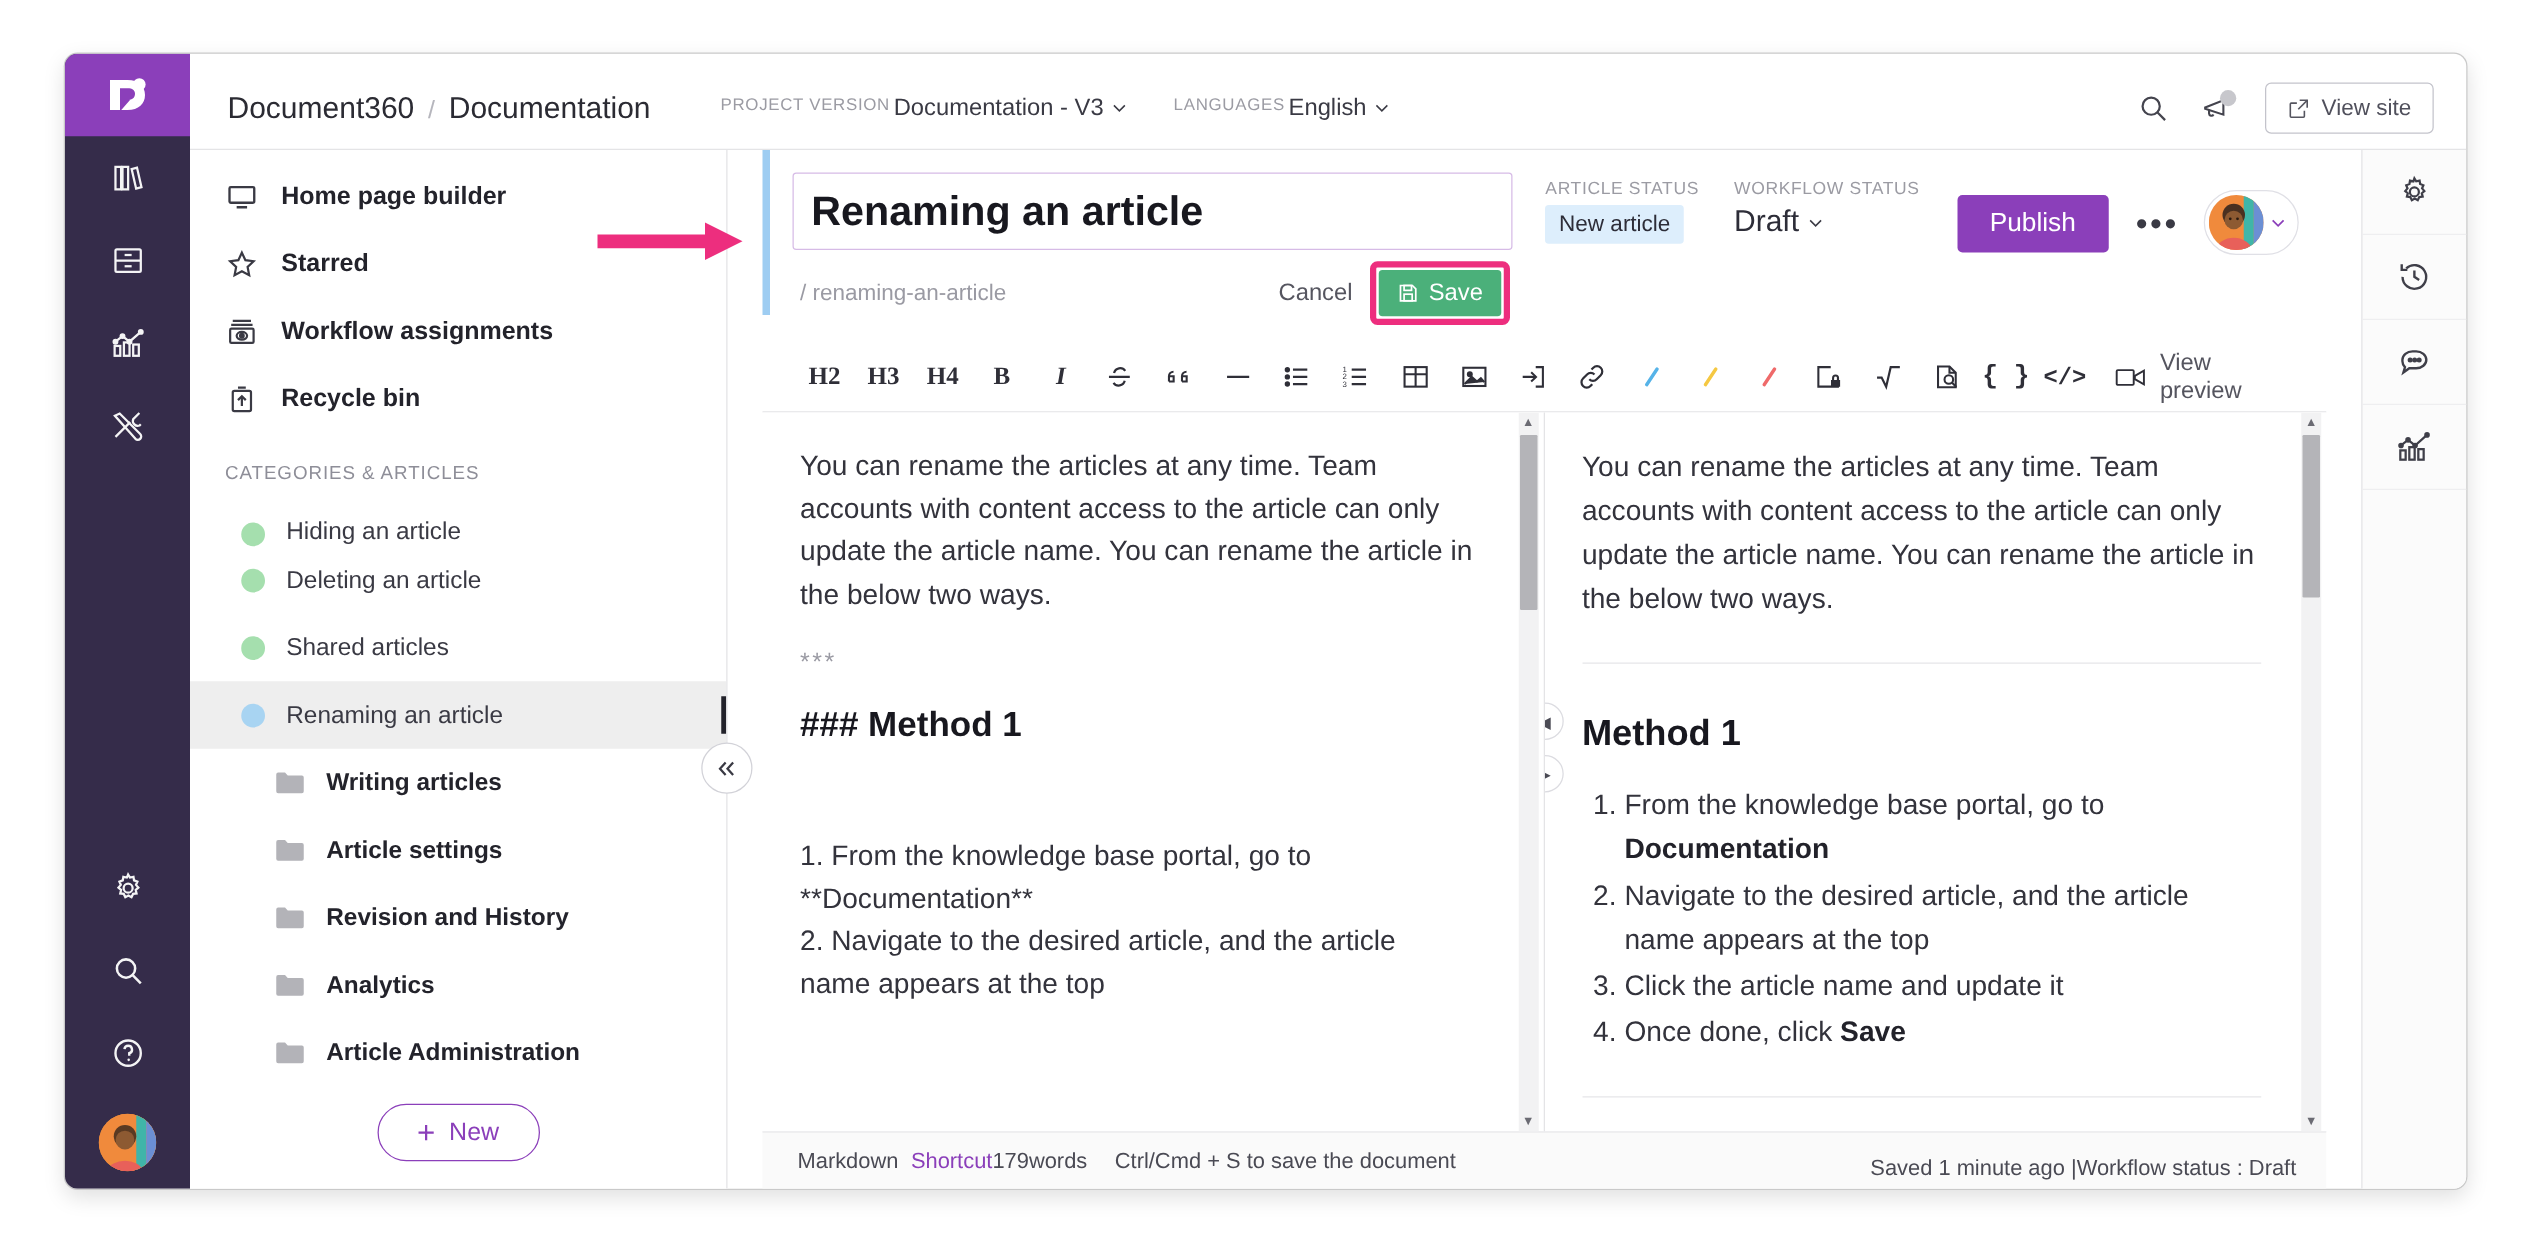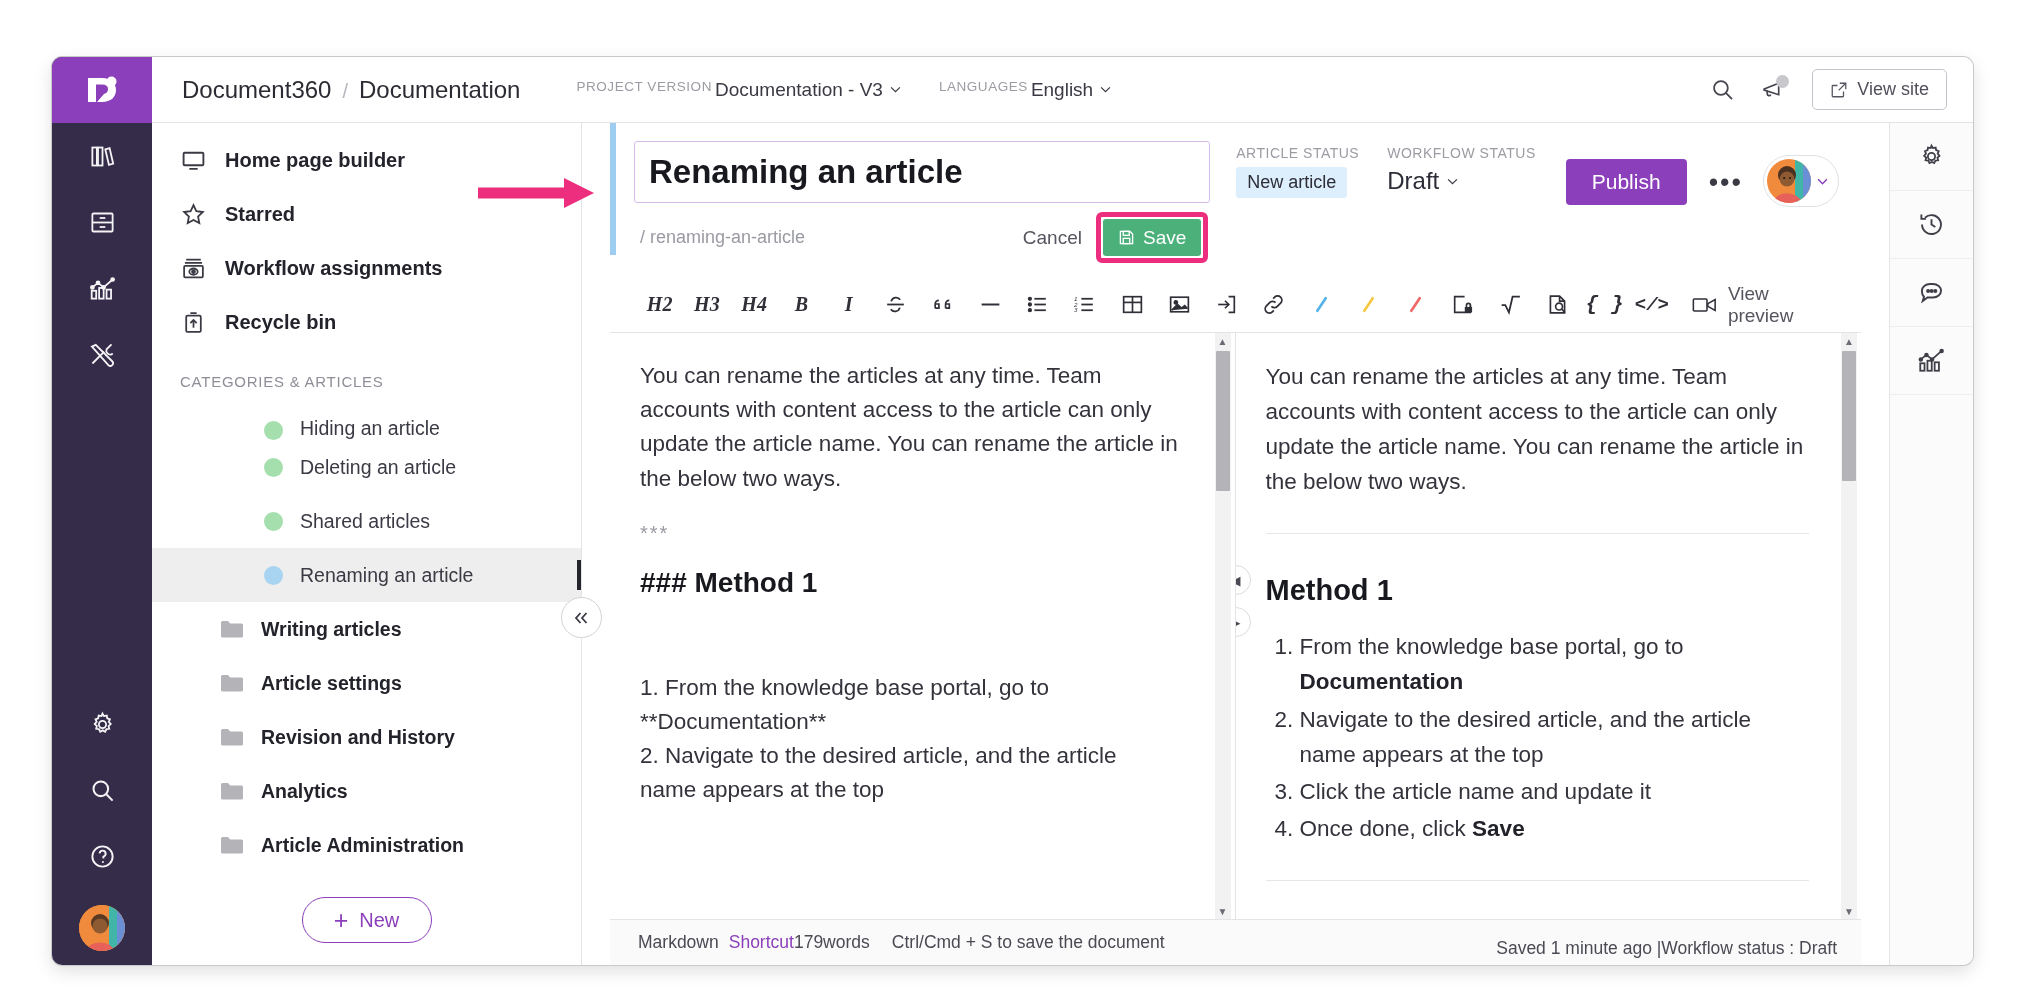--- a/index.html
+++ b/index.html
@@ -6,27 +6,28 @@
   html, body {
     width: 2025px; height: 1007px;
     background: #ffffff;
     font-family: "Liberation Sans", sans-serif;
     overflow: hidden;
   }
 
   
   #app-frame {
     position: absolute;
-    left: 52px; top: 57px;
+    left: 52px; top: 43px;
     width: 1921px; height: 908px;
     background: #ffffff;
     border-radius: 10px;
     box-shadow: 0 0 0 1px #c9c9c9, 0 6px 18px rgba(0,0,0,.13);
     overflow: hidden;
     display: flex;
+    align-items: flex-end;
   }
 
   
   #rail {
     width: 100px; height: 100%;
     background: #352c4a;
     display: flex; flex-direction: column; align-items: center;
     flex: 0 0 100px;
     position: relative;
   }
@@ -113,21 +114,21 @@
   .nav-item .ni-ico { width: 26px; height: 26px; display: flex; align-items: center; justify-content: center; color: #3a3a44; }
   .nav-item .ni-ico svg { width: 25px; height: 25px; }
 
   .nav-section {
     font-size: 15px; letter-spacing: .75px; color: #8e8e98;
     padding: 24px 0 8px 28px;
   }
 
   .tree-item {
     height: 54px; display: flex; align-items: center; gap: 17px;
-    padding-left: 112px; font-size: 19.5px; color: #3a3a44;
+    padding-left: 41px; font-size: 19.5px; color: #3a3a44;
     position: relative;
   }
   .tree-item.article { font-weight: 400; }
   .tree-item.folder  { font-weight: 700; color: #23232b; padding-left: 68px; }
   .tree-item.selected { background: #eeeeee; }
   .tree-item.selected::after {
     content: ""; position: absolute; right: 0; top: 12px;
     width: 4px; height: 30px; background: #23232b;
   }
   .dot { width: 19px; height: 19px; border-radius: 50%; flex: 0 0 19px; }
@@ -226,21 +227,20 @@
     flex: 0 0 auto; height: 56px;
     border-bottom: 1px solid #e4e4e6;
     display: flex; align-items: center;
     padding: 0 18px 0 26px; gap: 0;
     margin-top: 14px;
   }
   .tb {
     width: 50px; height: 46px;
     display: flex; align-items: center; justify-content: center;
     color: #2f2f38;
-    font-style: italic;
   }
   .tb svg { width: 25px; height: 25px; }
   .tb.txt { font-size: 20px; font-weight: 700; font-family: "Liberation Serif", serif; }
   .pen { width: 26px; height: 26px; }
   #view-preview-btn {
     margin-left: 6px; height: 46px; padding: 0 10px;
     display: flex; align-items: center; gap: 11px;
     font-size: 19px; color: #55555f;
   }
   #view-preview-btn svg { width: 27px; height: 20px; color: #2f2f38; }

